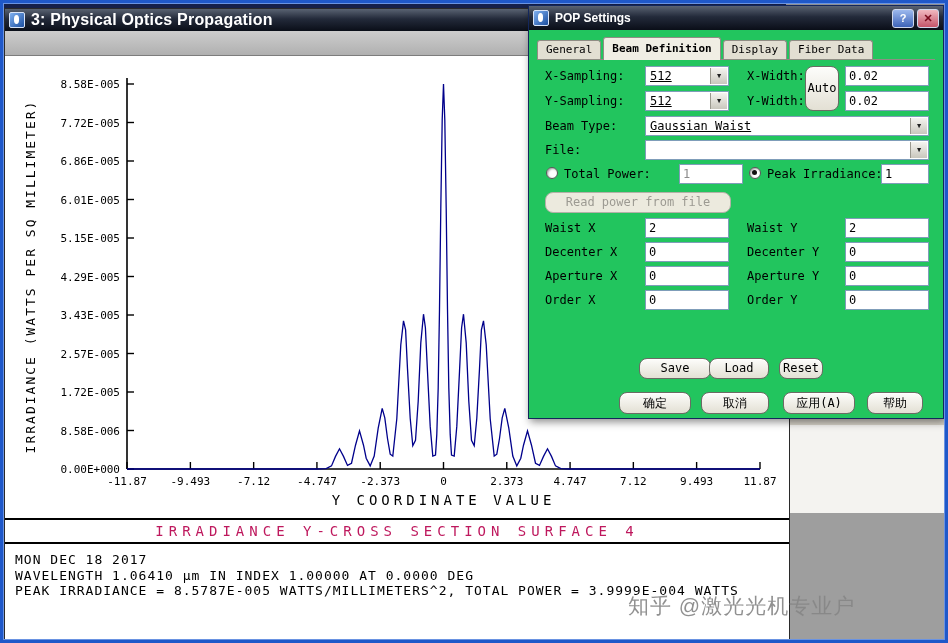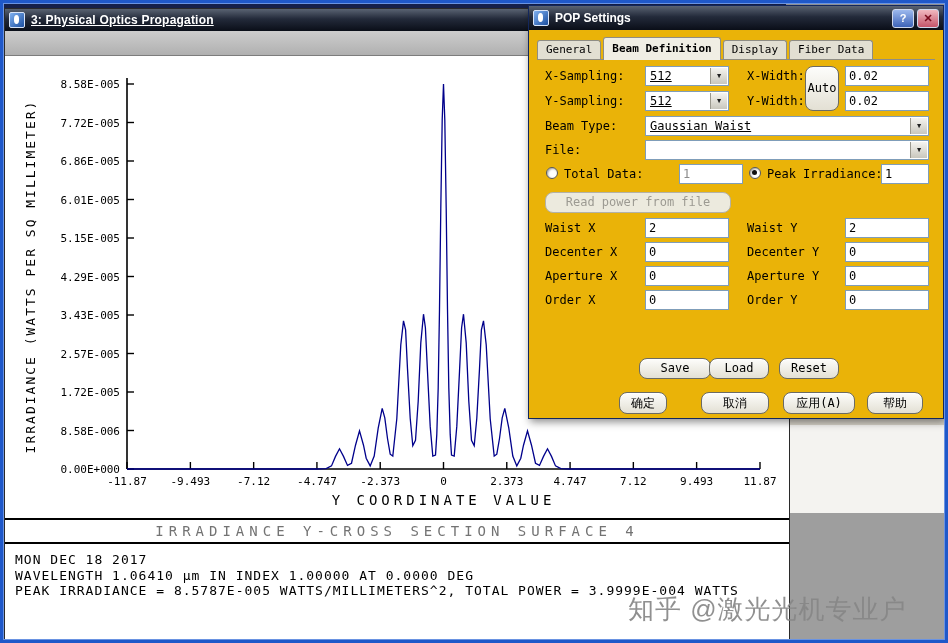--- a/index.html
+++ b/index.html
@@ -9,37 +9,37 @@
   
   .outer-frame { position:absolute; inset:0; border:3px solid #1f58c9; box-shadow: inset 0 0 0 1px #6a93e2; pointer-events:none; z-index:50; }
 
   
   .bg-right { position:absolute; left:786px; top:3px; right:3px; bottom:3px; background:#9e9e9e; z-index:0; }
   .bg-right-panel { position:absolute; left:790px; top:419px; width:155px; height:94px; background:#f4f3f0; border-top:6px solid #d8d4ca; box-sizing:border-box; z-index:1; }
 
   
   .main-window { position:absolute; left:4px; top:8px; width:786px; height:632px; border:1px solid #2a2a2a; box-sizing:border-box; background:#fff; z-index:2; }
   .mw-titlebar { position:absolute; left:0; top:0; right:0; height:22px; background:linear-gradient(180deg,#5a6372 0%,#232a3a 45%,#0a0e18 100%); display:flex; align-items:center; padding-left:4px; }
-  .mw-title { color:#fff; font-size:12px; font-weight:bold; margin-left:6px; letter-spacing:.2px;text-decoration:underline; }
+  .mw-title { color:#fff; font-size:16px; font-weight:bold; margin-left:6px; letter-spacing:.2px; }
   .app-icon { display:inline-block; width:14px; height:14px; background:linear-gradient(135deg,#7fb0f0,#1c4fa0); border:1px solid #d8e4f8; border-radius:2px; position:relative; }
   .app-icon::after { content:''; position:absolute; left:4px; top:2px; width:5px; height:9px; background:#fff; border-radius:50% / 45%; }
   .mw-toolbar { position:absolute; left:0; top:22px; right:0; height:24px; background:linear-gradient(180deg,#cdcdcd,#b0b0b0); border-bottom:1px solid #7d7d7d; }
   .mw-client { position:absolute; left:0; top:47px; right:0; bottom:0; background:#fff; }
 
   #plot-svg { position:absolute; left:0; top:0; }
   #plot-svg text { font-family:"DejaVu Sans Mono", monospace; }
 
-  .plot-title-band { position:absolute; left:0; top:462px; width:784px; height:26px; border-top:2px solid #000; border-bottom:2px solid #000; box-sizing:border-box; text-align:center; font-family:"DejaVu Sans Mono", monospace; font-size:14px; letter-spacing:5px; line-height:22px; color:#737373; }
+  .plot-title-band { position:absolute; left:0; top:462px; width:784px; height:26px; border-top:2px solid #000; border-bottom:2px solid #000; box-sizing:border-box; text-align:center; font-family:"DejaVu Sans Mono", monospace; font-size:14px; letter-spacing:5px; line-height:22px; color:#be185d; }
   .plot-footer { position:absolute; left:10px; top:496px; width:774px; font-family:"DejaVu Sans Mono", monospace; font-size:13px; letter-spacing:1px; color:#000; }
   .plot-footer div { line-height:15.5px; white-space:nowrap; }
 
-  .watermark { position:absolute; left:628px; top:592px; z-index:6; font-size:26px; color:rgba(135,135,135,.92); font-family:"Liberation Sans", sans-serif; letter-spacing:1px; }
-
-  
-  .dialog { position:absolute; left:528px; top:5px; width:416px; height:414px; background:#eab308; border:1px solid #13275c; box-shadow:2px 3px 8px rgba(0,0,0,.45); z-index:10; box-sizing:border-box; }
+  .watermark { position:absolute; left:628px; top:592px; z-index:6; font-size:21px; color:rgba(135,135,135,.92); font-family:"Liberation Sans", sans-serif; letter-spacing:1px; }
+
+  
+  .dialog { position:absolute; left:528px; top:5px; width:416px; height:414px; background:#22c55e; border:1px solid #13275c; box-shadow:2px 3px 8px rgba(0,0,0,.45); z-index:10; box-sizing:border-box; }
   .dlg-titlebar { position:absolute; left:0; top:0; right:0; height:24px; background:linear-gradient(180deg,#5a6372 0%,#232a3a 45%,#0a0e18 100%); display:flex; align-items:center; padding:0 4px; }
   .dlg-title { color:#fff; font-size:12px; font-weight:bold; margin-left:6px; flex:1; }
   .tb-btn { width:20px; height:17px; margin-left:3px; border-radius:3px; border:1px solid #cfd8ec; text-align:center; line-height:16px; font-size:11px; font-weight:bold; color:#fff; cursor:default; }
   .tb-btn.help { background:linear-gradient(180deg,#9db9ee,#3d63b8); }
   .tb-btn.close { background:linear-gradient(180deg,#f2b9c0,#c4556a); color:#7a0c1d; }
 
   .tabs { position:absolute; left:8px; top:30px; right:8px; height:23px; display:flex; align-items:flex-end; border-bottom:1px solid #8f8d84; }
   .tab { height:19px; padding:2px 8px 0 8px; margin-right:2px; background:#e2dfd2; border:1px solid #8f8d84; border-bottom:none; border-radius:3px 3px 0 0; font-family:"DejaVu Sans Mono", monospace; font-size:11px; box-sizing:border-box; }
   .tab.active { height:23px; margin-bottom:-1px; background:#f0eee4; font-weight:bold; padding-top:4px; }
 
@@ -169,21 +169,21 @@
     <span class="combo-arrow">▼</span>
   </div>
 
   <div class="lbl" style="left:16px;top:137px">File:</div>
   <div class="combo" style="left:116px;top:134px;width:284px">
     <span class="combo-text"></span>
     <span class="combo-arrow">▼</span>
   </div>
 
   <span class="radio" id="radio-total" style="left:17px;top:161px"></span>
-  <div class="lbl" style="left:35px;top:161px">Total Data:</div>
+  <div class="lbl" style="left:35px;top:161px">Total Power:</div>
   <input class="field dim" style="left: 150px; top: 158px; width: 64px;" readonly="" value="1">
   <span class="radio checked" id="radio-peak" style="left:220px;top:161px"></span>
   <div class="lbl" style="left:238px;top:161px">Peak Irradiance:</div>
   <input class="field" style="left: 352px; top: 158px; width: 48px;" readonly="" value="1">
 
   <div class="btn disabled" style="left:16px;top:186px;width:186px">Read power from file</div>
 
   <div class="lbl" style="left:16px;top:215px">Waist X</div>
   <input class="field" style="left: 116px; top: 212px; width: 84px;" readonly="" value="2">
   <div class="lbl" style="left:218px;top:215px">Waist Y</div>
@@ -199,21 +199,21 @@
   <div class="lbl" style="left:218px;top:263px">Aperture Y</div>
   <input class="field" style="left: 316px; top: 260px; width: 84px;" readonly="" value="0">
 
   <div class="lbl" style="left:16px;top:287px">Order X</div>
   <input class="field" style="left: 116px; top: 284px; width: 84px;" readonly="" value="0">
   <div class="lbl" style="left:218px;top:287px">Order Y</div>
   <input class="field" style="left: 316px; top: 284px; width: 84px;" readonly="" value="0">
 
   <div class="btn" style="left:110px;top:352px;width:72px">Save</div>
   <div class="btn" style="left:180px;top:352px;width:60px">Load</div>
-  <div class="btn" style="left:250px;top:352px;width:60px">Reset</div>
-
-  <div class="btn" style="left:90px;top:386px;width:48px;height:22px;line-height:20px">确定</div>
+  <div class="btn" style="left:250px;top:352px;width:44px">Reset</div>
+
+  <div class="btn" style="left:90px;top:386px;width:72px;height:22px;line-height:20px">确定</div>
   <div class="btn" style="left:172px;top:386px;width:68px;height:22px;line-height:20px">取消</div>
   <div class="btn" style="left:254px;top:386px;width:72px;height:22px;line-height:20px">应用(A)</div>
   <div class="btn" style="left:338px;top:386px;width:56px;height:22px;line-height:20px">帮助</div>
 </div>
 
 <div class="outer-frame"></div>
 
 </body></html>

